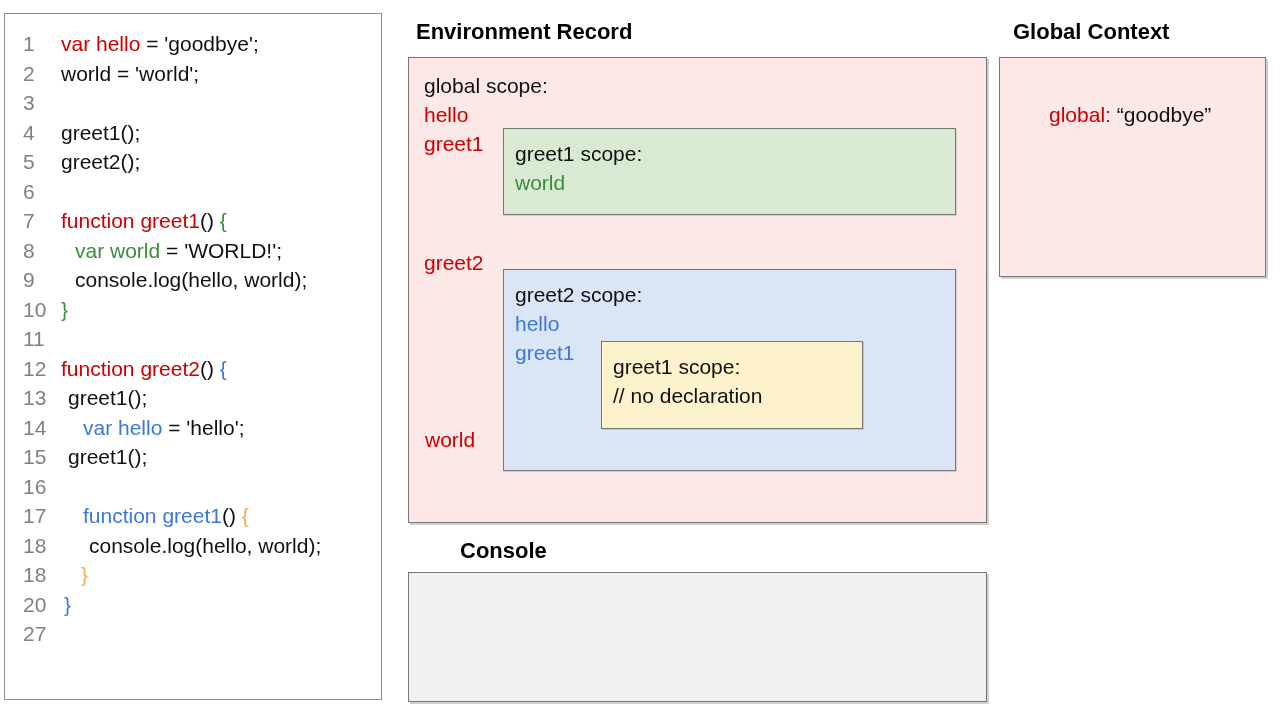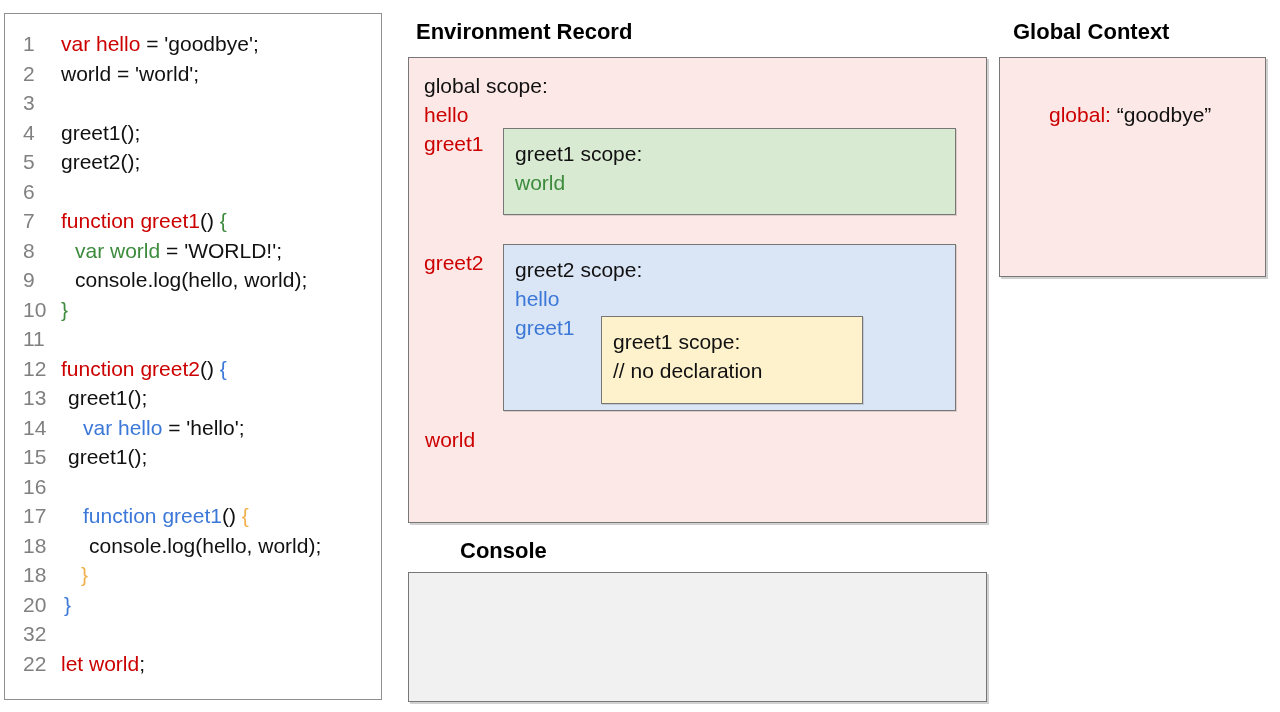--- a/index.html
+++ b/index.html
@@ -27,21 +27,21 @@
   .panel-title{position:absolute;font-weight:bold;font-size:22px;color:#000;line-height:24px;}
   .er-title{left:416px;top:20px;}
   .gc-title{left:1013px;top:20px;}
   .console-title{left:416px;top:539px;margin-left:44px;}
   
   .shadow-box{border:1.5px solid var(--border-gray);box-sizing:border-box;position:absolute;}
   .outer-shadow{box-shadow:2px 2px 0 rgba(0,0,0,0.18);}
   .inner-shadow{box-shadow:1px 1px 0 rgba(0,0,0,0.12);}
   .er-box{left:408px;top:57px;width:579px;height:466px;background:var(--pink-bg);}
   .greet1-box{left:94px;top:70px;width:453px;height:87px;background:var(--green-bg);}
-  .greet2-box{left:94px;top:186px;width:453px;height:167px;background:var(--blue-bg);}
+  .greet2-box{left:94px;top:211px;width:453px;height:202px;background:var(--blue-bg);}
   .inner-greet1-box{left:97px;top:71px;width:262px;height:88px;background:var(--yellow-bg);}
   .console-box{left:408px;top:572px;width:579px;height:130px;background:var(--console-bg);}
   .gc-box{left:999px;top:57px;width:267px;height:220px;background:var(--pink-bg);}
   
   .abs{position:absolute;line-height:29px;white-space:pre;}
   .lbl-global{left:15px;top:13px;}
   .var-hello{left:15px;top:42px;}
   .var-greet1{left:15px;top:71px;}
   .var-greet2{left:15px;top:190px;}
   .var-world{left:16px;top:367px;}
@@ -69,22 +69,21 @@
       <div class="code-line"><span class="ln">11</span><span class="code"></span></div>
       <div class="code-line"><span class="ln">12</span><span class="code"><span class="c-red">function greet2</span><span class="c-black">() </span><span class="c-blue">{</span></span></div>
       <div class="code-line"><span class="ln">13</span><span class="code" style="padding-left: 7px;"><span class="c-black">greet1();</span></span></div>
       <div class="code-line"><span class="ln">14</span><span class="code" style="padding-left: 22px;"><span class="c-blue">var hello</span><span class="c-black"> = 'hello';</span></span></div>
       <div class="code-line"><span class="ln">15</span><span class="code" style="padding-left: 7px;"><span class="c-black">greet1();</span></span></div>
       <div class="code-line"><span class="ln">16</span><span class="code"></span></div>
       <div class="code-line"><span class="ln">17</span><span class="code" style="padding-left: 22px;"><span class="c-blue">function greet1</span><span class="c-black">() </span><span class="c-orange">{</span></span></div>
       <div class="code-line"><span class="ln">18</span><span class="code" style="padding-left: 28px;"><span class="c-black">console.log(hello, world);</span></span></div>
       <div class="code-line"><span class="ln">18</span><span class="code" style="padding-left: 20px;"><span class="c-orange">}</span></span></div>
       <div class="code-line"><span class="ln">20</span><span class="code" style="padding-left: 3px;"><span class="c-blue">}</span></span></div>
-      <div class="code-line"><span class="ln">32</span><span class="code"></span></div>
-      <div class="code-line"><span class="ln">22</span><span class="code"><span class="c-red">let world</span><span class="c-black">;</span></span></div>
+      <div class="code-line"><span class="ln">27</span><span class="code"></span></div>
     </div>
 
   <div class="panel-title er-title">Environment Record</div>
 
   <div class="shadow-box outer-shadow er-box">
     <div class="abs lbl-global">global scope:</div>
     <div class="abs var-hello c-red">hello</div>
     <div class="abs var-greet1 c-red">greet1</div>
 
     <div class="shadow-box inner-shadow greet1-box">

